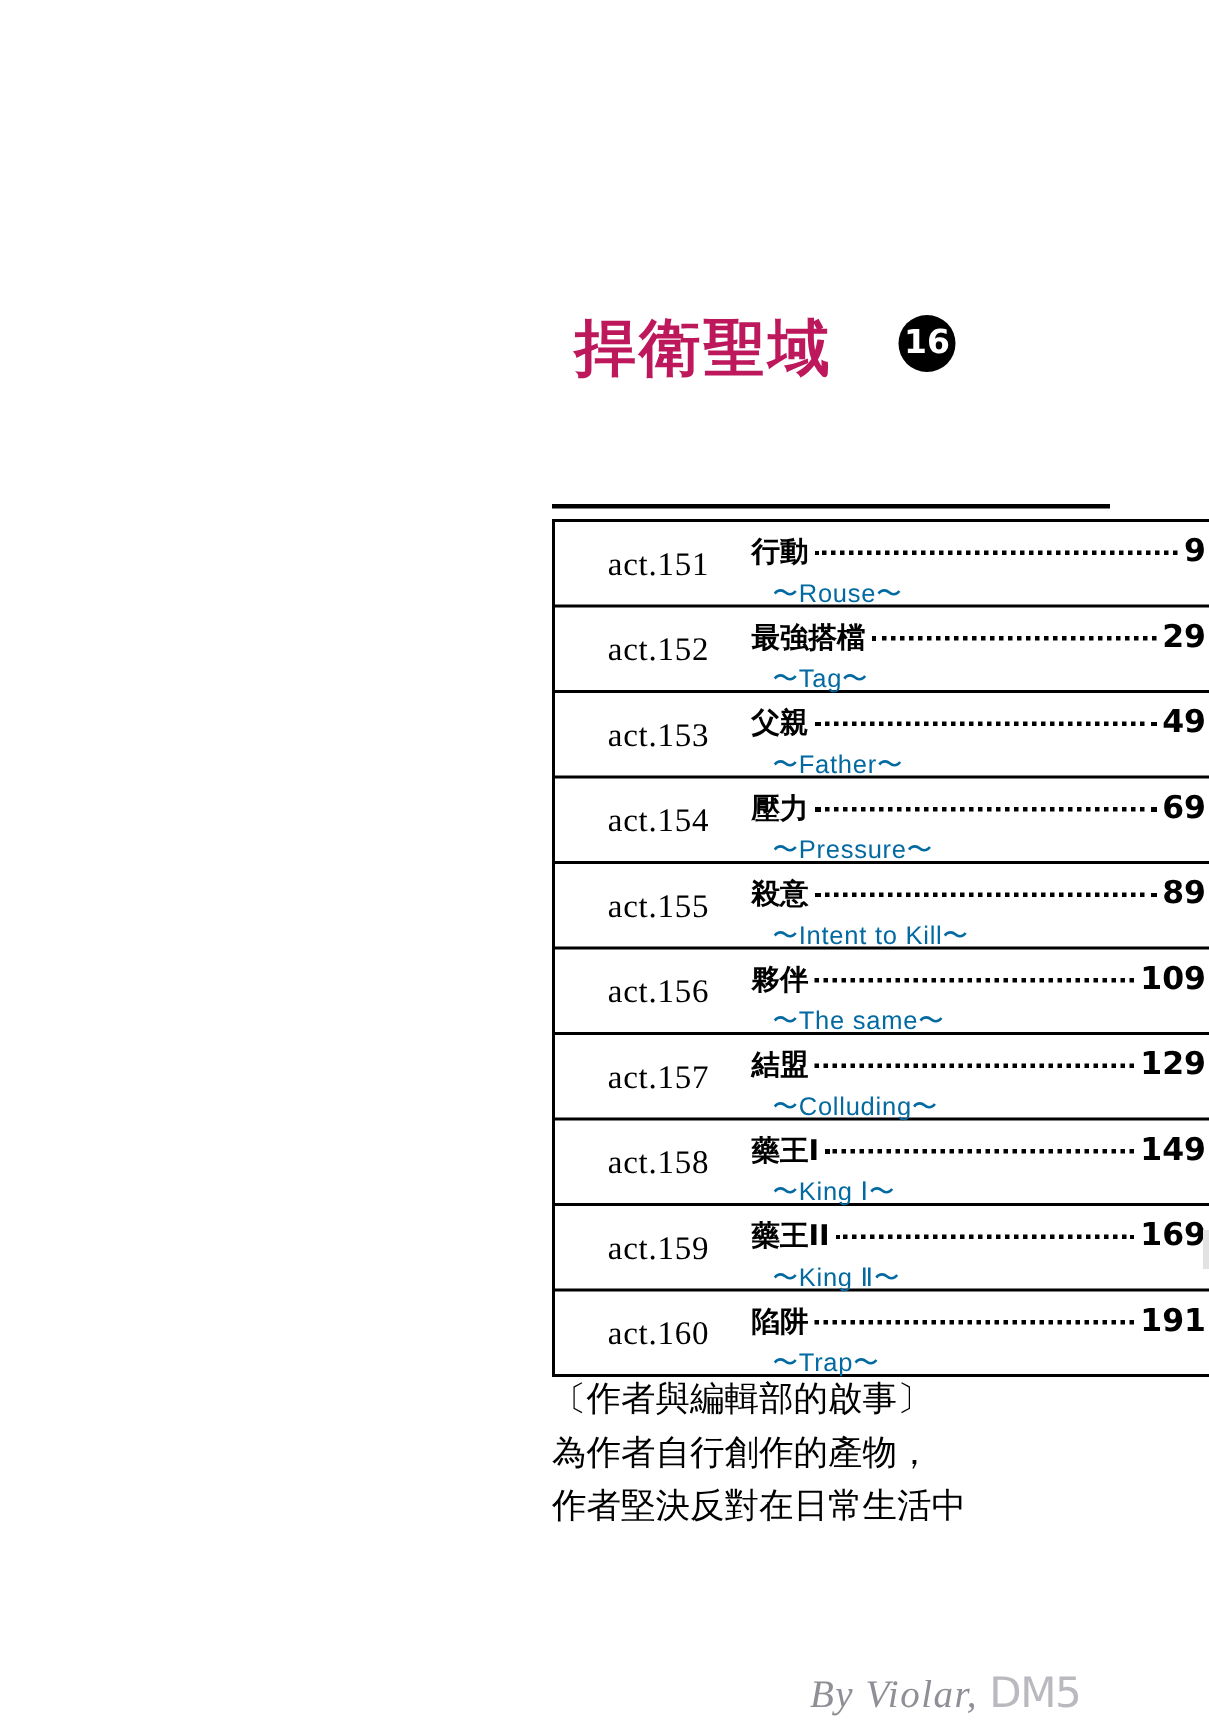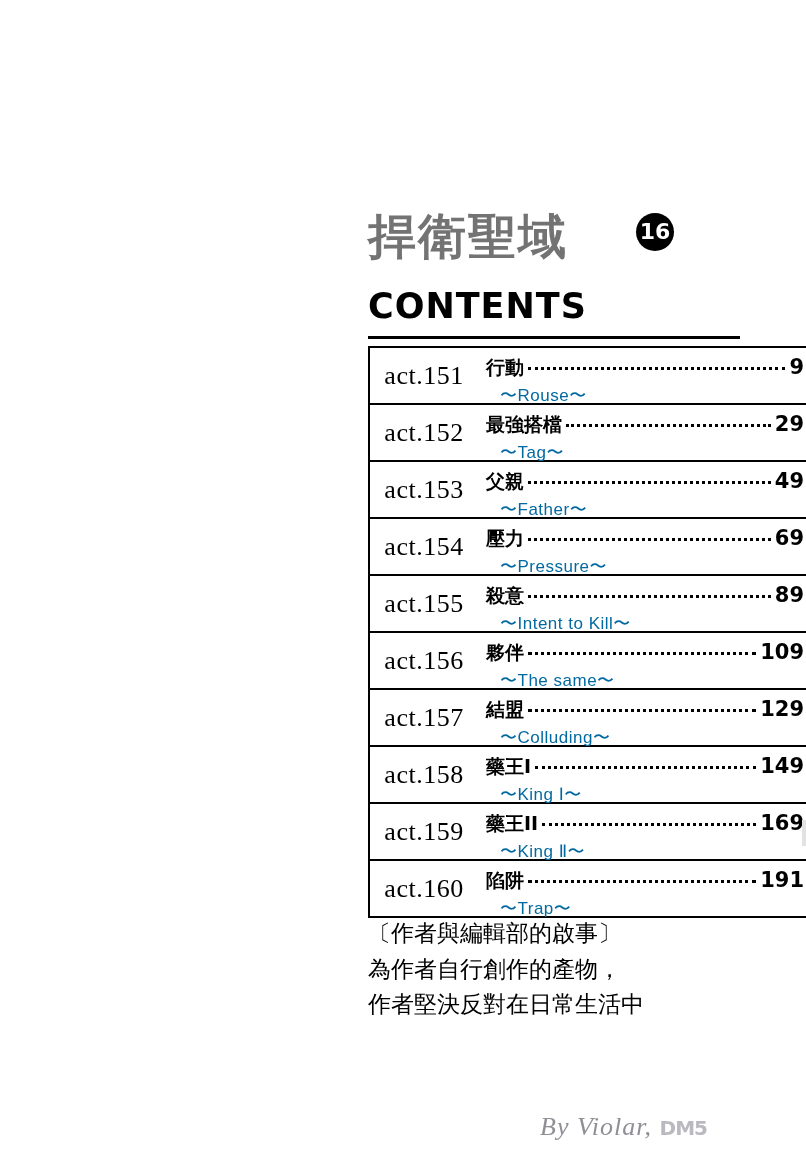--- a/index.html
+++ b/index.html
@@ -18,39 +18,40 @@
   
   .title-block{
     position:absolute;
     left:368px; top:212px;
     width:400px;
   }
   .book-title{
     display:inline-block;
     font-family:"DejaVu Sans", sans-serif;
     font-weight:bold;
-    font-size:48px;
+    font-size:41px;
     letter-spacing:2px;
-    color:#737373;
+    color:#be185d;
     line-height:1;
     vertical-align:middle;
+    margin-left:15px;
   }
   .volume-badge{
     display:inline-block;
     width:38px;height:38px;
     border-radius:50%;
     background:#000;
     color:#fff;
     font-family:"DejaVu Sans", sans-serif;
     font-weight:bold;
     font-size:22px;
     text-align:center;
     line-height:38px;
     vertical-align:middle;
-    margin-left:68px;
+    margin-left:44px;
     position:relative;
     top:-4px;
   }
   .contents-heading{
     position:absolute;
     left:368px; top:286px;
     font-family:"DejaVu Sans", sans-serif;
     font-weight:bold;
     font-size:35px;
     letter-spacing:1px;
@@ -75,24 +76,25 @@
     display:flex;
     align-items:center;
     height:57px;
     border-bottom:2px solid #000;
     box-sizing:border-box;
   }
   .act{
     width:108px;
     flex:0 0 108px;
     font-family:"Liberation Serif", serif;
-    font-size:26px;
+    font-size:22px;
     color:#000;
     text-align:center;
     letter-spacing:0.5px;
+    margin-left:15px;
   }
   .entry{
     flex:1 1 auto;
     position:relative;
     height:100%;
     padding-left:8px;
     box-sizing:border-box;
   }
   .entry-main{
     position:absolute;
@@ -153,42 +155,41 @@
     font-family:"Liberation Serif", serif;
     font-style:italic;
     font-size:26px;
     color:#8f8f95;
     letter-spacing:1px;
     white-space:nowrap;
   }
   .watermark .dm5{
     font-family:"DejaVu Sans", sans-serif;
     font-style:normal;
-    font-weight:bold;
-    font-size:20px;
+    font-weight:normal;
+    font-size:28px;
     color:#b9b9bf;
     letter-spacing:-1px;
   }
   .edge-mark{
     position:absolute;
     right:0; top:820px;
     width:4px;height:26px;
     background:#e2e2e2;
   }
 </style>
 </head>
 <body>
 
 <div class="page">
 
   <div class="title-block">
     <span class="book-title">捍衛聖域</span><span class="volume-badge">16</span>
   </div>
 
-  <div class="contents-heading">CONTENTS</div>
   <div class="heading-rule"></div>
 
   <div class="toc">
 
     <div class="toc-row">
       <div class="act">act.151</div>
       <div class="entry">
         <div class="entry-main">
           <span class="cn-title">行動</span>
           <span class="leader"></span>

